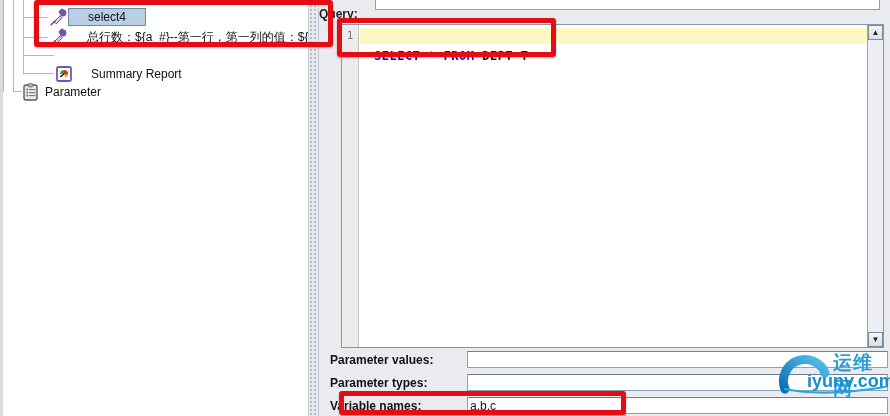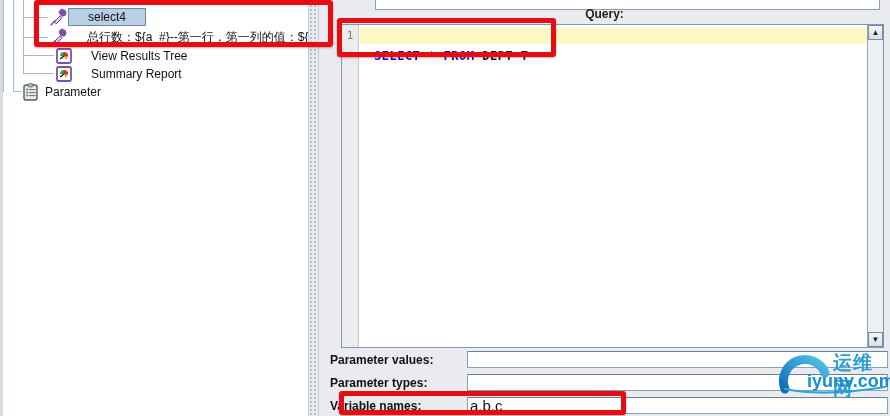--- a/index.html
+++ b/index.html
@@ -26,21 +26,21 @@
     background-image:radial-gradient(#b3bdc9 1px, transparent 1.2px);
     background-size:4px 4px;
     border-left:1px solid #c2c9d2; border-right:1px solid #c2c9d2;
   }
   
   .right-panel { position:absolute; left:319px; top:0; width:571px; height:416px; background:#e9ebef; }
   .top-partial-field {
     position:absolute; left:56px; top:-10px; width:505px; height:20px;
     background:#fff; border:1px solid #8aa0b8;
   }
-  .query-title { position:absolute; left:0; top:7px; width:571px; text-align:center; font-weight:bold; font-size:12px; color:#1d1d1d; }
+  .query-title { position:absolute; left:0; top:7px; width:571px; font-weight:bold; font-size:12px; color:#1d1d1d; }
   
   .editor {
     position:absolute; left:22px; top:24px; width:543px; height:324px;
     background:#fff; border:1px solid #8298ae;
   }
   .gutter {
     position:absolute; left:0; top:0; width:17px; height:322px;
     background:#ececec; border-right:1px solid #c6c6c6;
     color:#7b7b7b; font-family:"DejaVu Sans Mono", monospace; font-size:11px;
     text-align:center; padding-top:4px;
@@ -64,21 +64,21 @@
     font-size:8px; line-height:13px; text-align:center; color:#222; cursor:pointer;
   }
   .sb-up { top:0; }
   .sb-down { bottom:0; }
   
   .field-row { position:absolute; left:0; width:571px; height:18px; }
   .field-label { position:absolute; left:11px; width:135px; text-align:left; font-weight:bold; font-size:12px; color:#111; top:2px; }
   .field-input {
     position:absolute; left:148px; top:0; width:421px; height:17px;
     background:#fff; border:1px solid #8aa0b8; border-top-color:#6d7f91;
-    font-family:"Liberation Sans", sans-serif; font-size:15px; padding:0 2px; color:#111;
+    font-family:"Liberation Sans", sans-serif; font-size:12px; padding:0 2px; color:#111;
   }
   
   .anno { position:absolute; border:5px solid #e60c13; border-radius:3px; pointer-events:none; box-shadow:0 1px 2px rgba(120,0,0,0.35); }
   .anno1 { left:34px; top:0px; width:299px; height:47px; }
   .anno2 { left:337px; top:18px; width:219px; height:39px; }
   .anno3 { left:339px; top:391px; width:287px; height:24px; }
   
   .watermark { position:absolute; left:763px; top:337px; width:127px; height:58px; pointer-events:none; }
   .wm-cn { position:absolute; left:70px; top:13px; font-size:19px; font-weight:bold; color:#2b9bd6; letter-spacing:1px; }
   .wm-en { position:absolute; left:44px; top:34px; font-size:18px; font-weight:bold; color:#158fd2; font-family:"Liberation Sans", sans-serif; }
@@ -117,32 +117,20 @@
         <svg width="19" height="19" viewBox="0 0 19 19">
           <circle cx="14" cy="5" r="3.4" fill="#7b52ab"></circle>
           <rect x="10.2" y="1.2" width="5.6" height="5.6" rx="1.4" fill="#7b52ab" transform="rotate(45 13 4)"></rect>
           <path d="M5.2 13.8 L11.2 7.8 L13.2 9.8 L7.2 15.8 Z" fill="#d9d0ea" stroke="#6b4b9e" stroke-width="1"></path>
           <path d="M2.2 16.8 L6.2 12.8" stroke="#6b4b9e" stroke-width="1.6" stroke-linecap="round"></path>
         </svg>
       </span>
       <span class="tree-label">总行数：${a_#}--第一行，第一列的值：${a_1}</span>
     </div>
 
-    <div class="tree-row" style="left:56px; top:47px; height:17px;">
-      <span class="ticon">
-        <svg width="16" height="16" viewBox="0 0 16 16">
-          <rect x="1" y="1" width="14" height="14" rx="1.5" fill="#fff" stroke="#7b52ab" stroke-width="1.8"></rect>
-          <path d="M4 8 A4.2 4.2 0 0 1 8 4 L8 8 Z" fill="#3aa13a"></path>
-          <path d="M8 4 A4.2 4.2 0 0 1 12.2 8 L8 8 Z" fill="#d93030"></path>
-          <path d="M12.2 8 A4.2 4.2 0 0 1 9.5 11.6 L8 8 Z" fill="#e09a2a"></path>
-          <path d="M8 8 L4.6 10.6" stroke="#222" stroke-width="1.4" stroke-linecap="round"></path>
-        </svg>
-      </span>
-      <span class="tree-label">View Results Tree</span>
-    </div>
 
     <div class="tree-row" style="left:56px; top:65px; height:17px;">
       <span class="ticon">
         <svg width="16" height="16" viewBox="0 0 16 16">
           <rect x="1" y="1" width="14" height="14" rx="1.5" fill="#fff" stroke="#7b52ab" stroke-width="1.8"></rect>
           <path d="M4 8 A4.2 4.2 0 0 1 8 4 L8 8 Z" fill="#3aa13a"></path>
           <path d="M8 4 A4.2 4.2 0 0 1 12.2 8 L8 8 Z" fill="#d93030"></path>
           <path d="M12.2 8 A4.2 4.2 0 0 1 9.5 11.6 L8 8 Z" fill="#e09a2a"></path>
           <path d="M8 8 L4.6 10.6" stroke="#222" stroke-width="1.4" stroke-linecap="round"></path>
         </svg>

